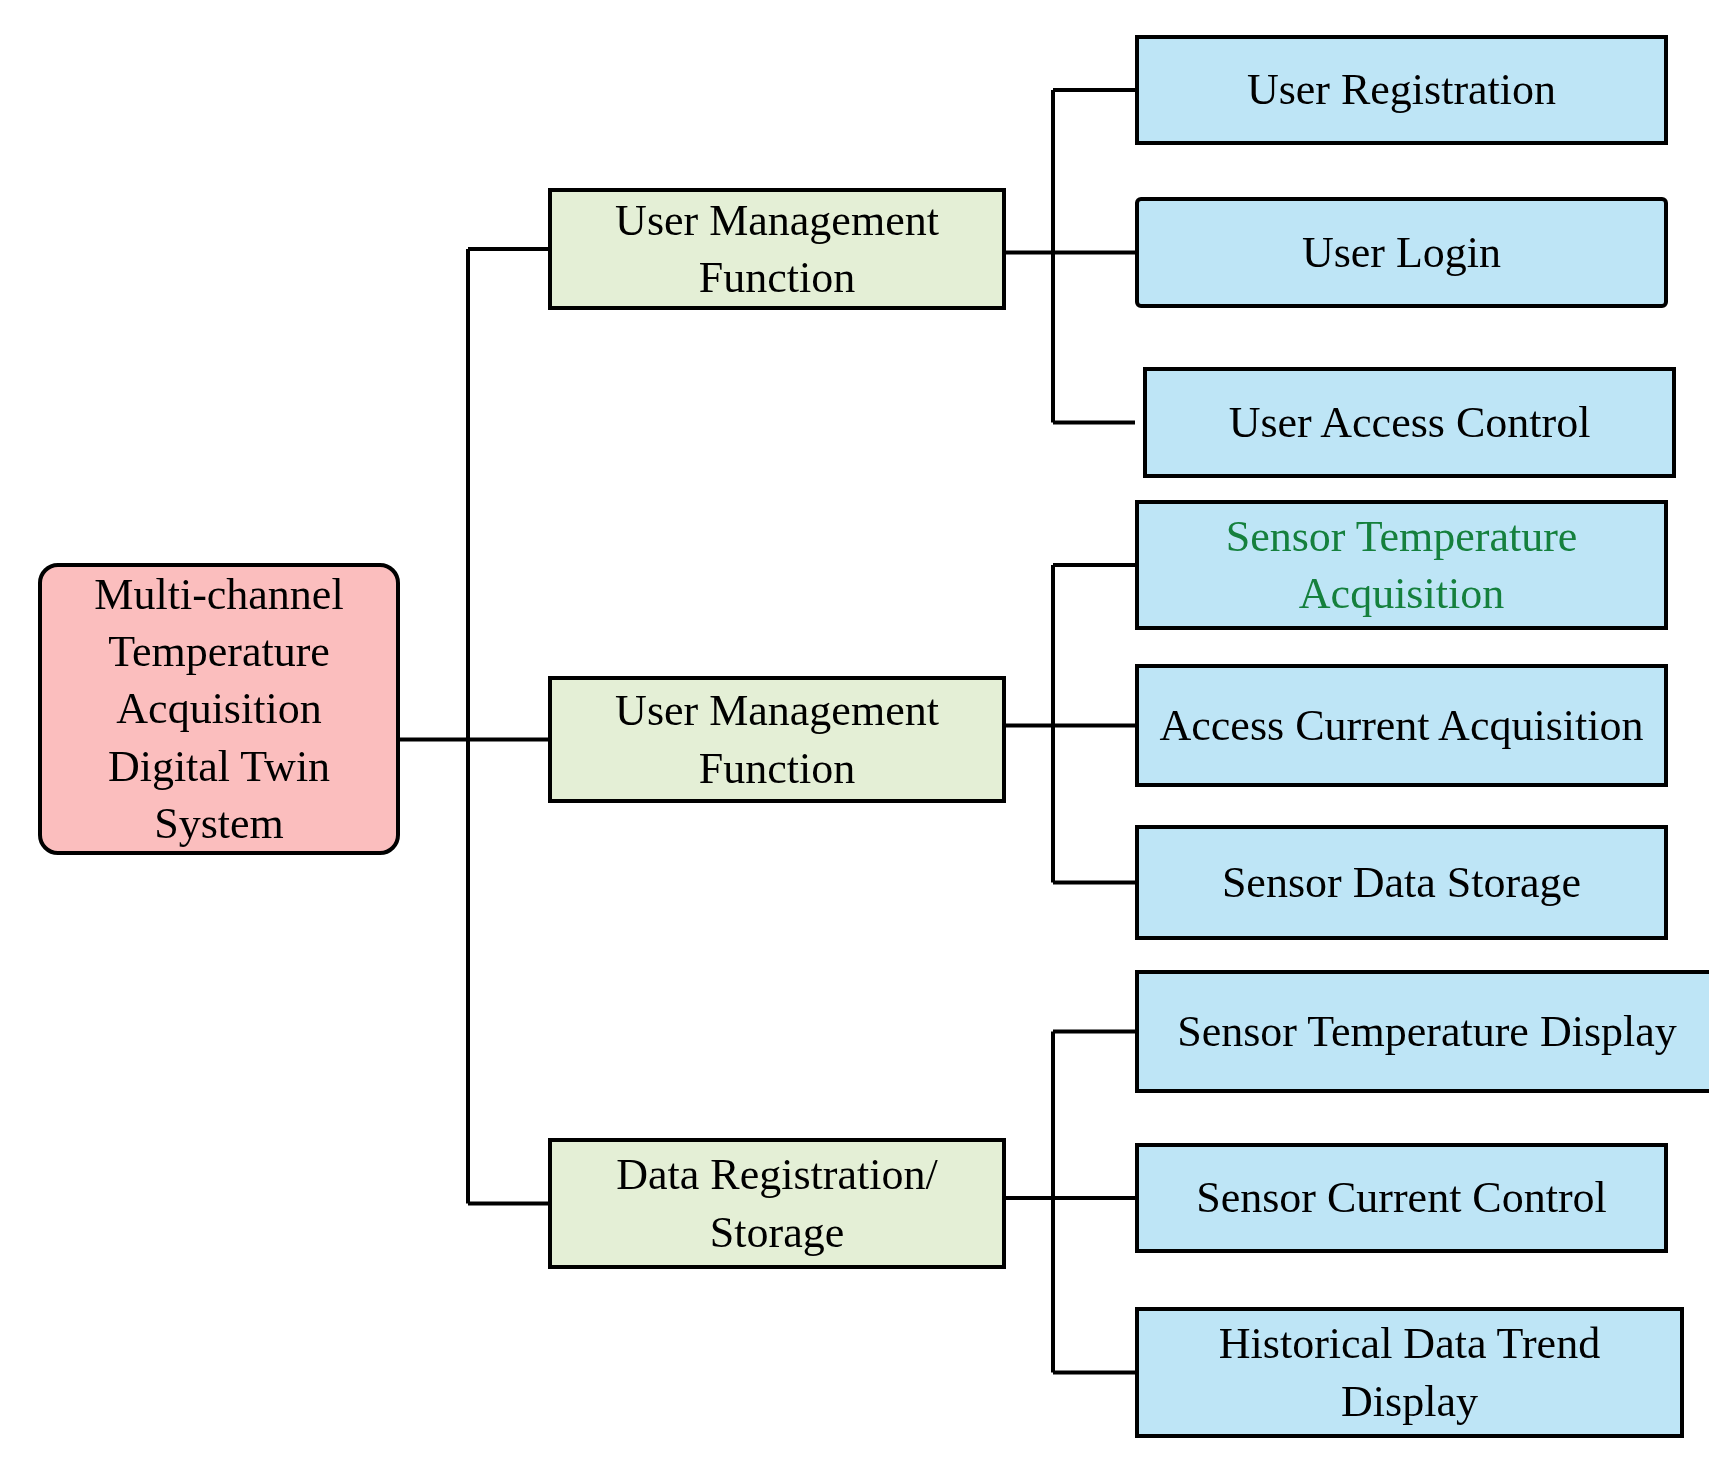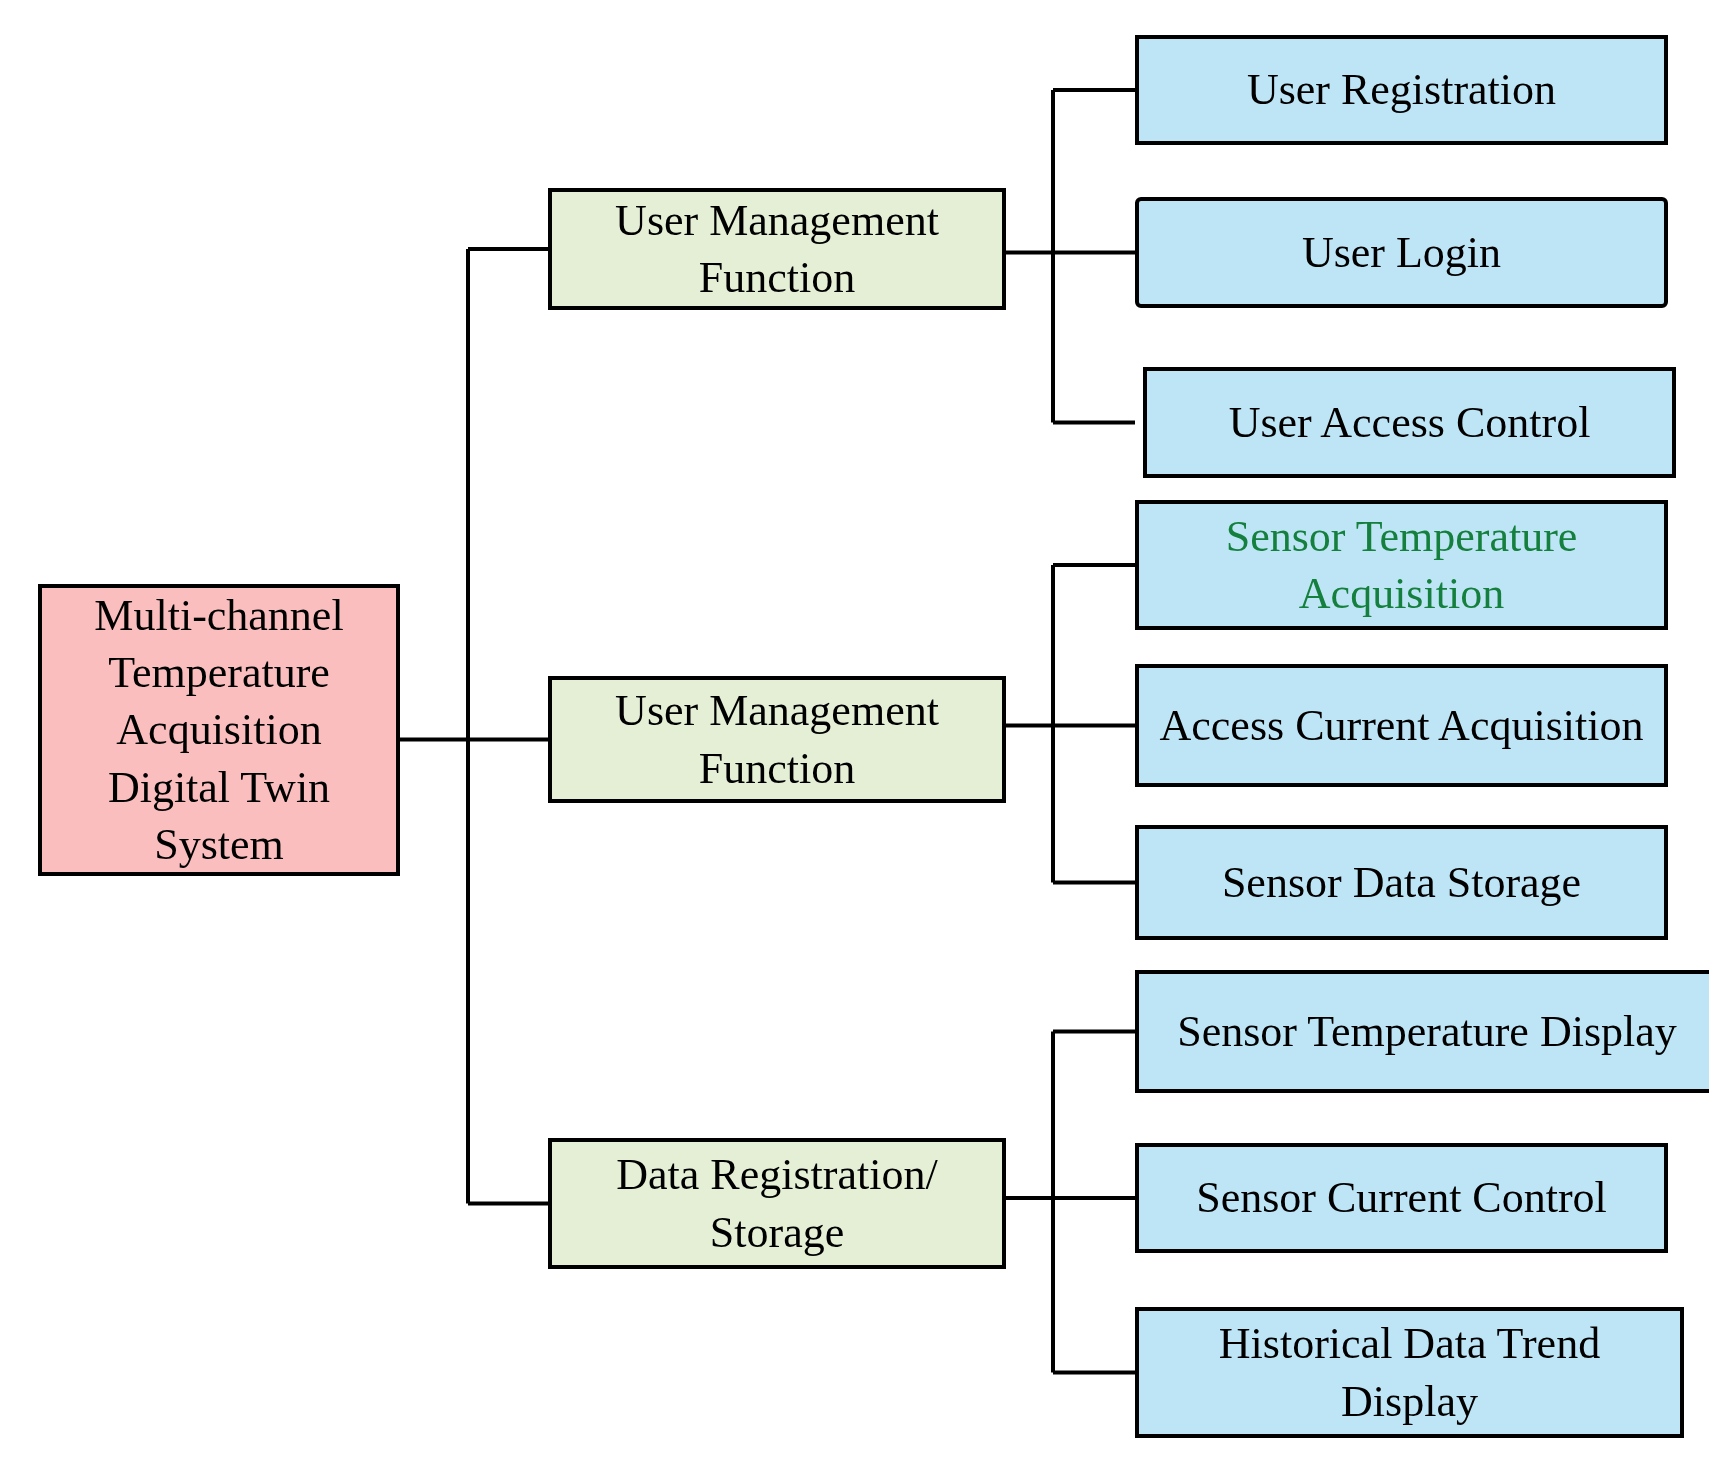--- a/index.html
+++ b/index.html
@@ -50,21 +50,21 @@
       <line x1="1006" y1="725.5" x2="1135" y2="725.5" stroke="#000000" stroke-width="4"></line>
       <line x1="1053" y1="565" x2="1053" y2="882.5" stroke="#000000" stroke-width="4"></line>
       <line x1="1053" y1="565" x2="1135" y2="565" stroke="#000000" stroke-width="4"></line>
       <line x1="1053" y1="882.5" x2="1135" y2="882.5" stroke="#000000" stroke-width="4"></line>
       <line x1="1006" y1="1198" x2="1135" y2="1198" stroke="#000000" stroke-width="4"></line>
       <line x1="1053" y1="1031.5" x2="1053" y2="1372.5" stroke="#000000" stroke-width="4"></line>
       <line x1="1053" y1="1031.5" x2="1135" y2="1031.5" stroke="#000000" stroke-width="4"></line>
       <line x1="1053" y1="1372.5" x2="1135" y2="1372.5" stroke="#000000" stroke-width="4"></line>
     </svg>
   <div id="nodes">
-      <div class="node" style="left: 38px; top: 584px; width: 362px; height: 292px; background: rgb(251, 190, 190); border-color: rgb(0, 0, 0); color: rgb(0, 0, 0);">
+      <div class="node" style="left: 38px; top: 563px; width: 362px; height: 292px; background: rgb(251, 190, 190); border-color: rgb(0, 0, 0); color: rgb(0, 0, 0); border-radius: 20px;">
         <span>Multi-channel Temperature Acquisition Digital Twin System</span>
       </div>
       <div class="node" style="left: 548px; top: 188px; width: 458px; height: 122px; background: rgb(228, 239, 214); border-color: rgb(0, 0, 0); color: rgb(0, 0, 0);">
         <span>User Management Function</span>
       </div>
       <div class="node" style="left: 1135px; top: 35px; width: 533px; height: 110px; background: rgb(190, 229, 246); border-color: rgb(0, 0, 0); color: rgb(0, 0, 0);">
         <span>User Registration</span>
       </div>
       <div class="node" style="left: 1135px; top: 197px; width: 533px; height: 111px; background: rgb(190, 229, 246); border-color: rgb(0, 0, 0); color: rgb(0, 0, 0); border-radius: 6px;">
         <span>User Login</span>

